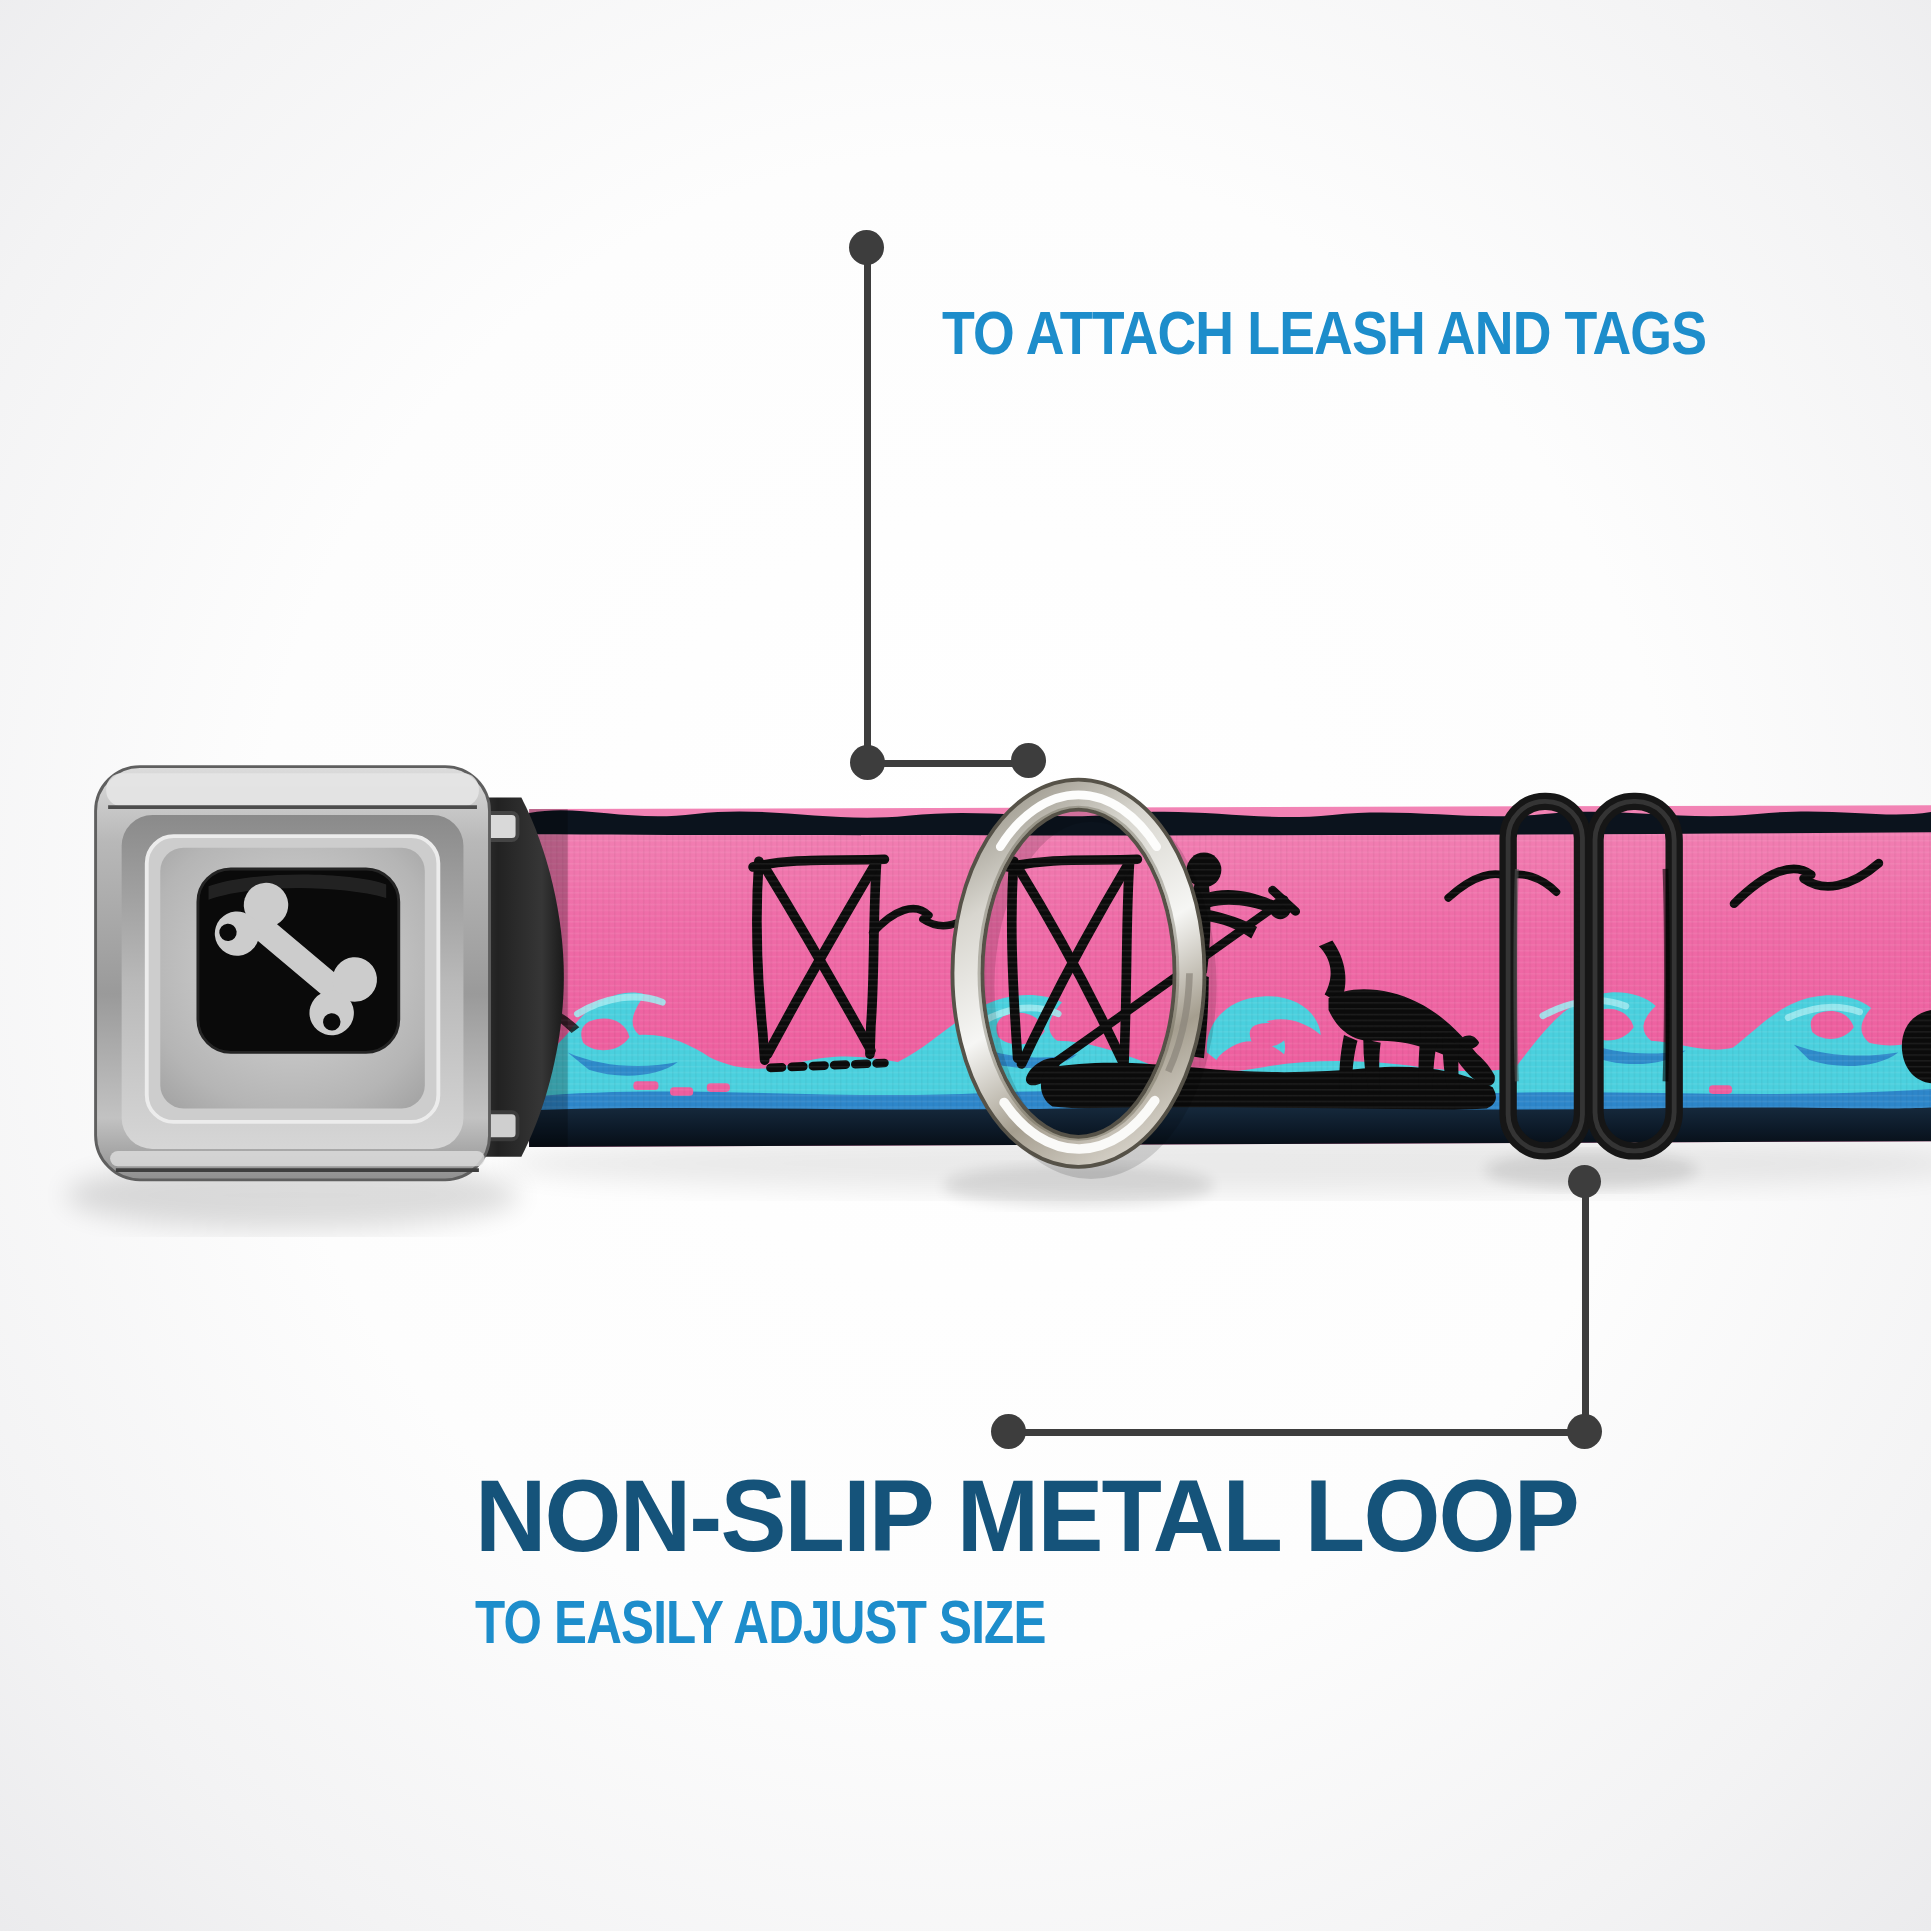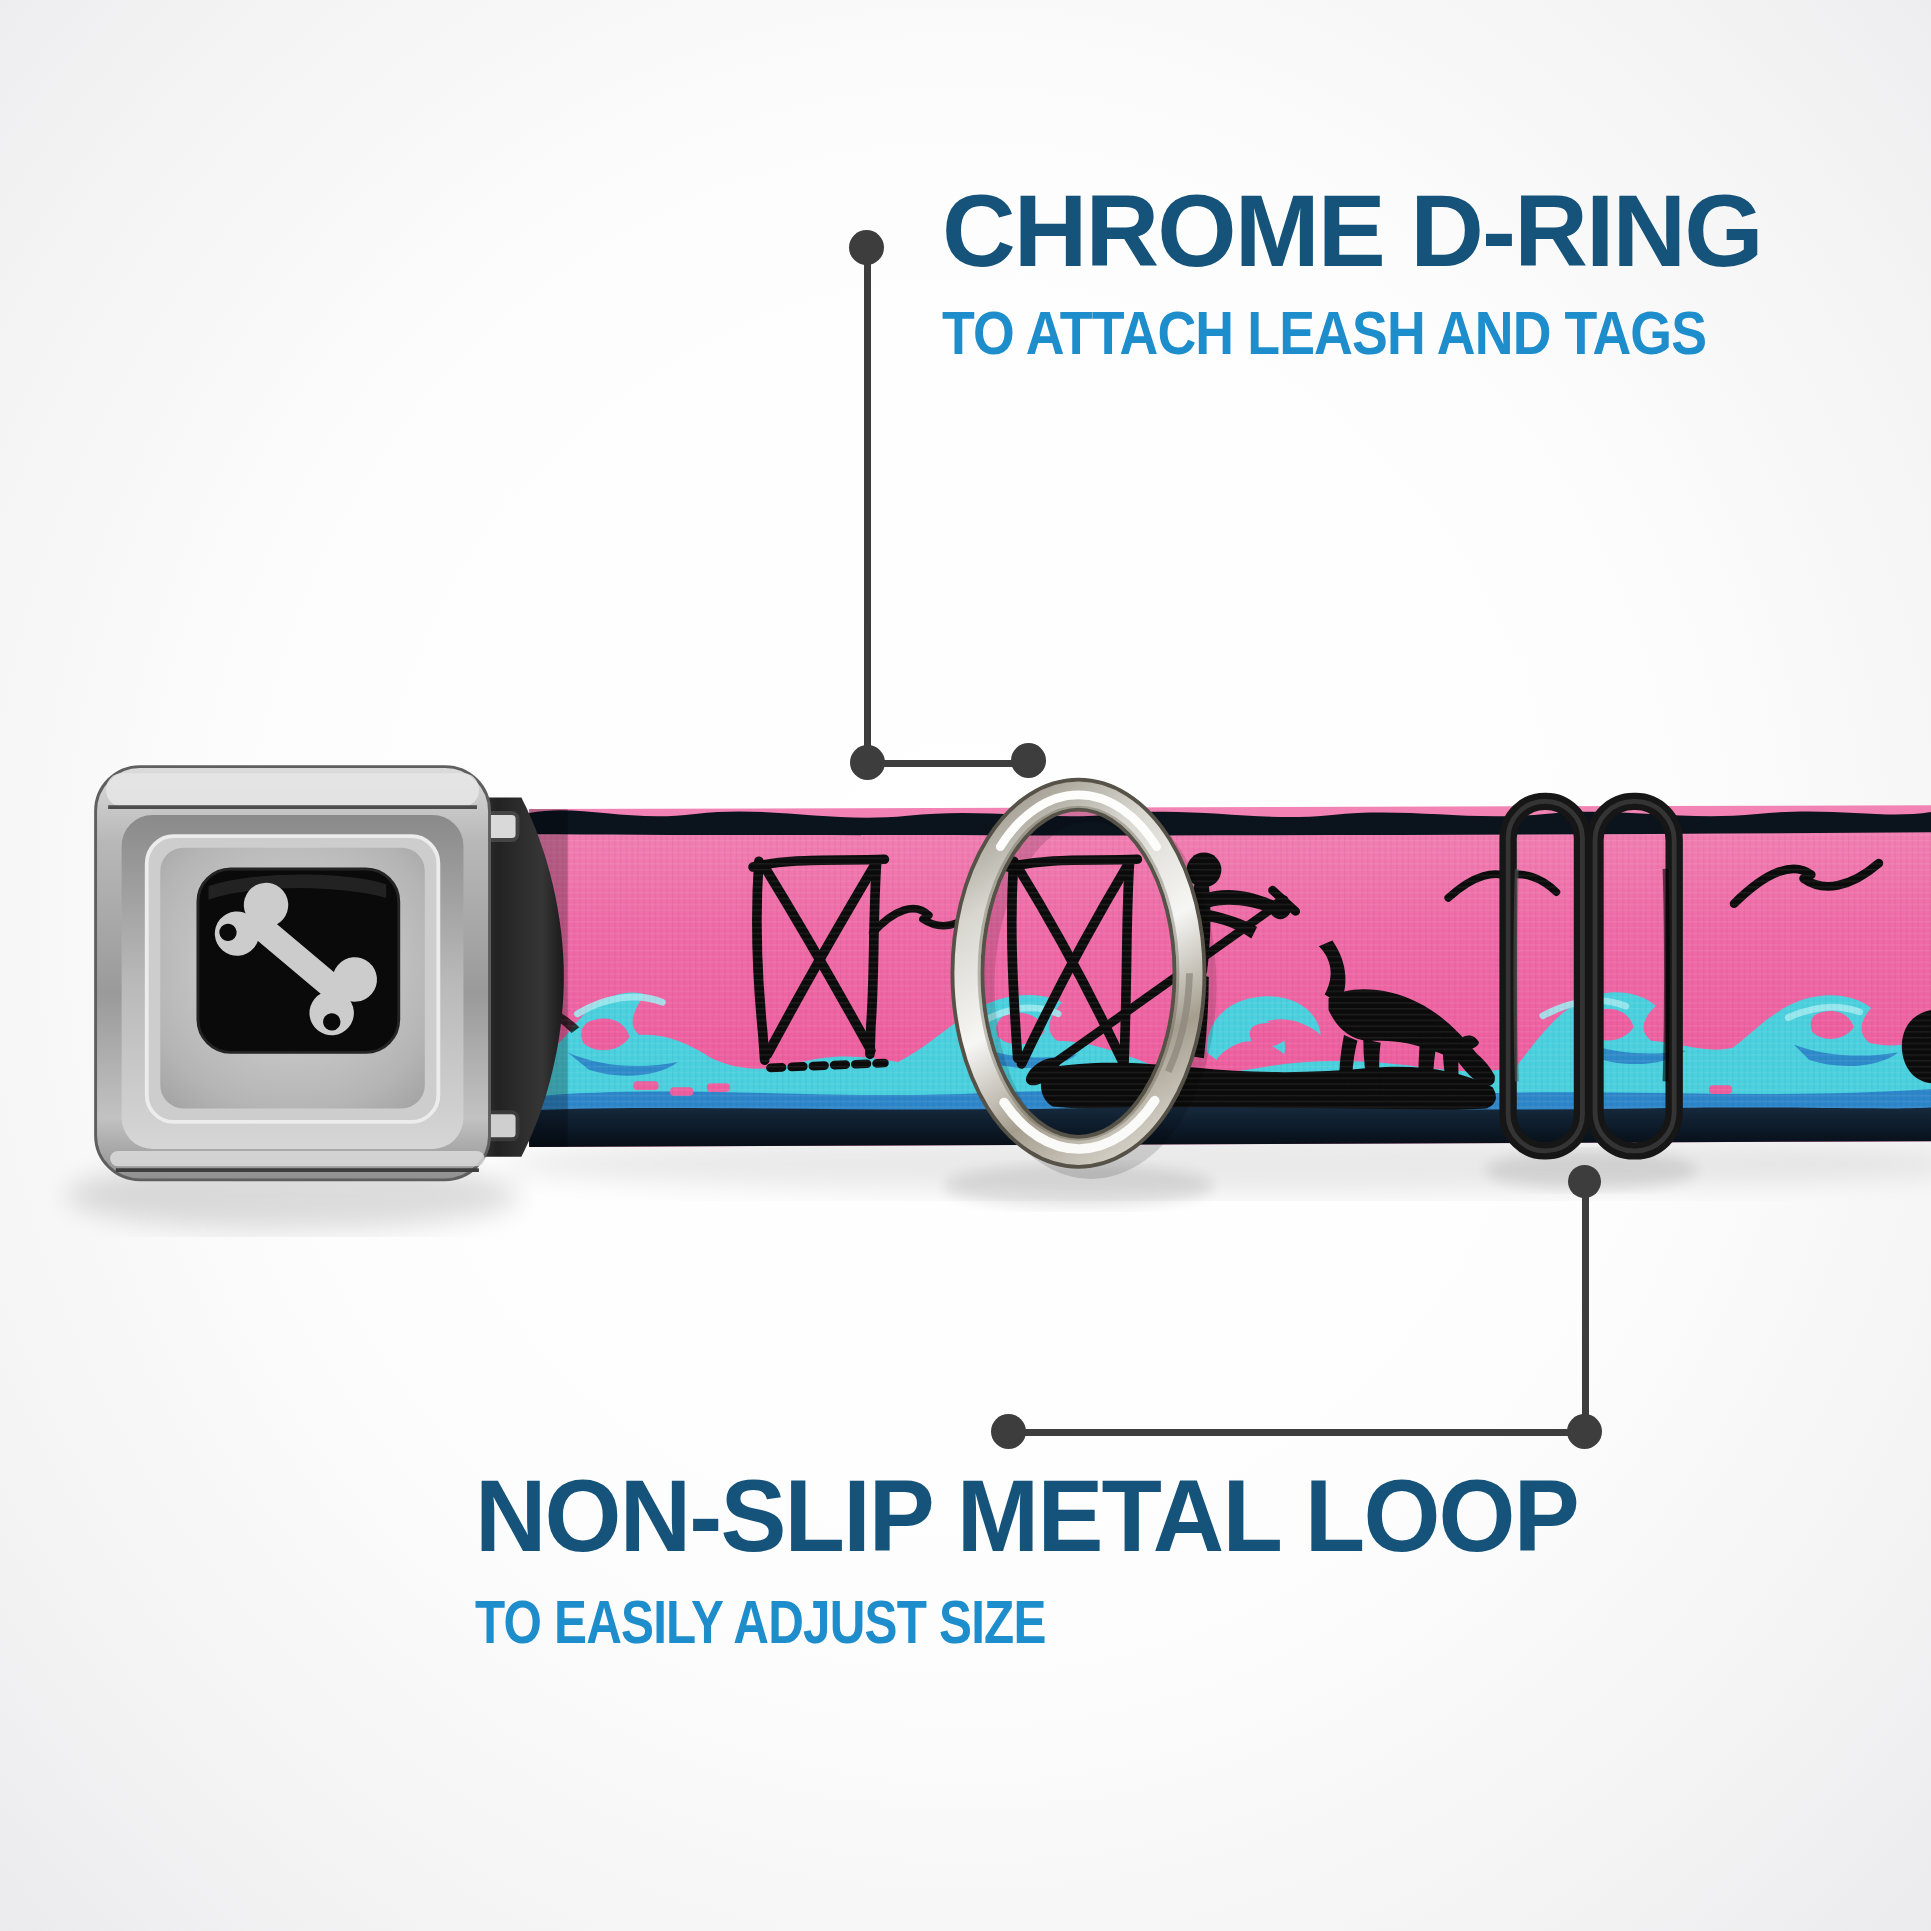--- a/index.html
+++ b/index.html
@@ -317,19 +317,18 @@
   <div class="c-dot" id="dot-top-corner"></div>
   <div class="c-line" id="line-top-h"></div>
   <div class="c-dot" id="dot-top-pointer"></div>
 
   <div class="c-dot" id="dot-bottom-pointer"></div>
   <div class="c-line" id="line-bottom-v"></div>
   <div class="c-dot" id="dot-bottom-corner"></div>
   <div class="c-line" id="line-bottom-h"></div>
   <div class="c-dot" id="dot-bottom-text"></div>
 
-  <div class="callout-title" id="title-top">CHROME D-RING</div>
   <div class="callout-sub" id="sub-top">TO ATTACH LEASH AND TAGS</div>
 
   <div class="callout-title" id="title-bottom">NON-SLIP METAL LOOP</div>
   <div class="callout-sub" id="sub-bottom">TO EASILY ADJUST SIZE</div>
 </div>
 
 
 </body></html>

